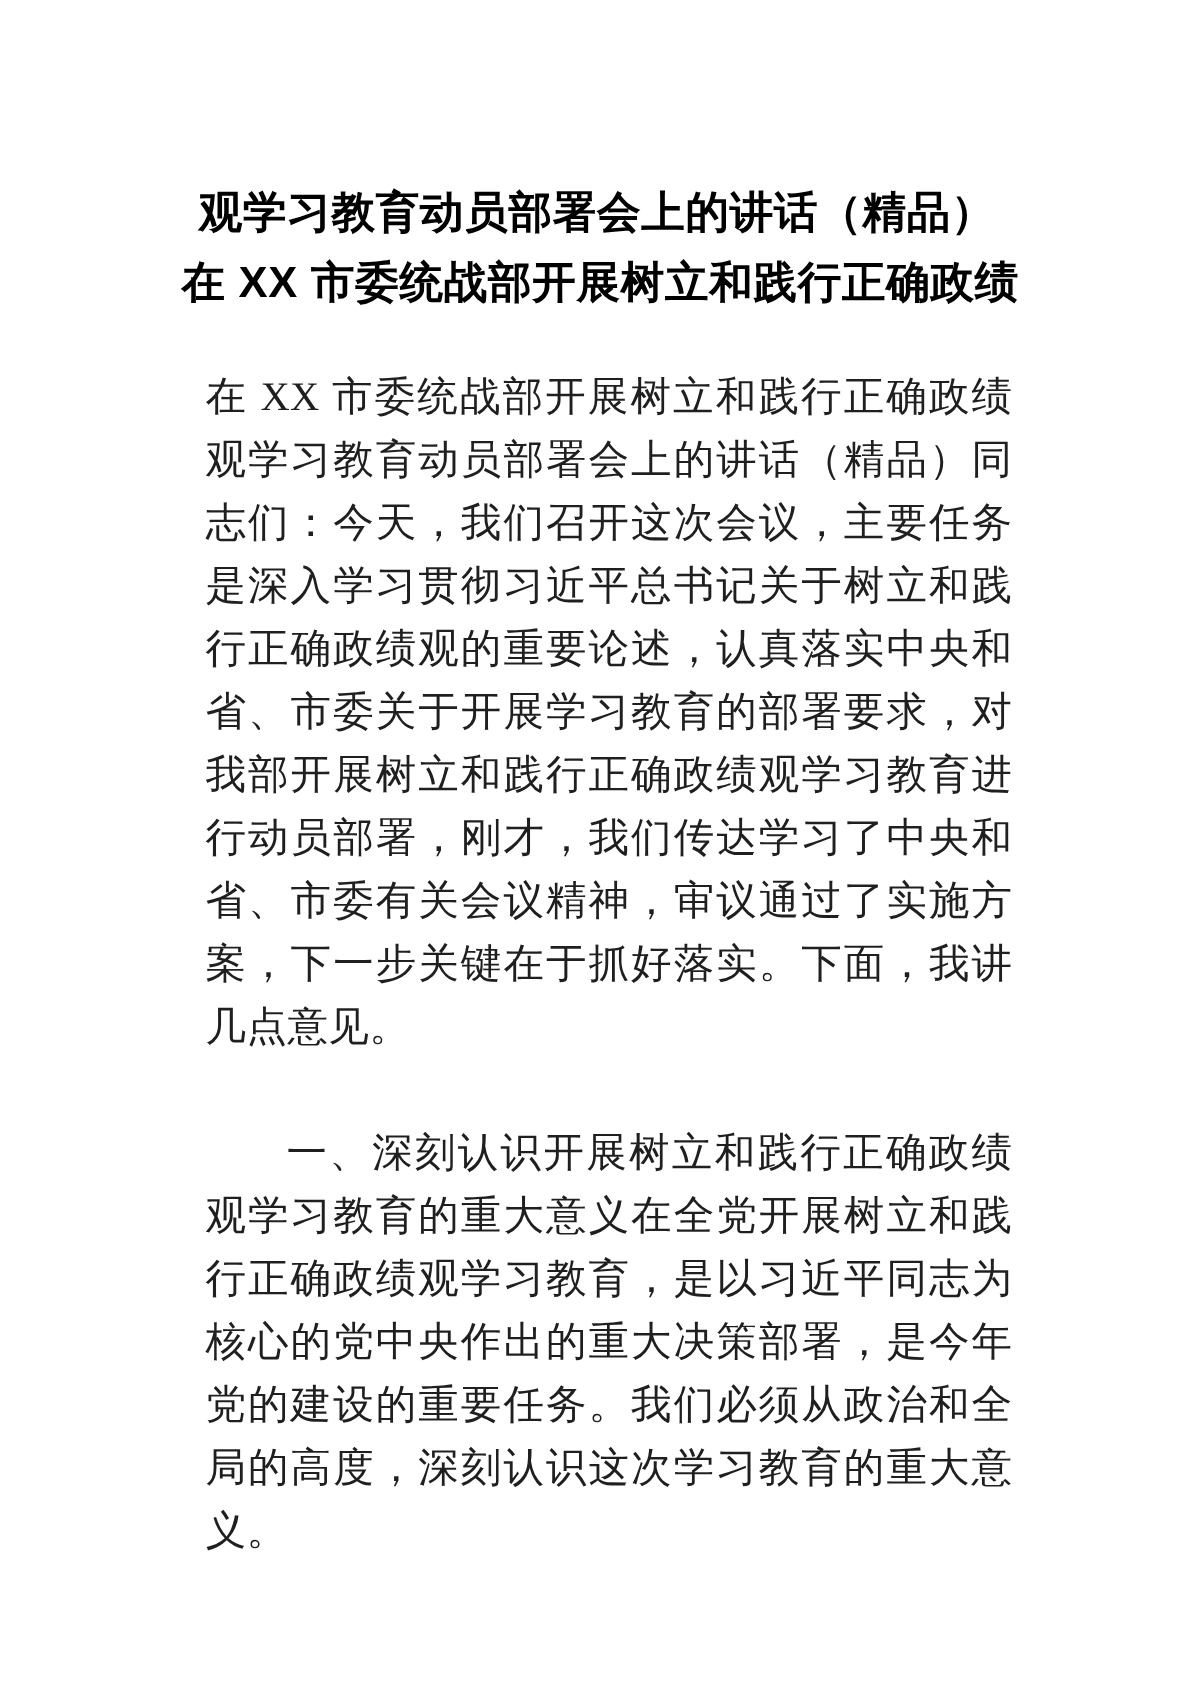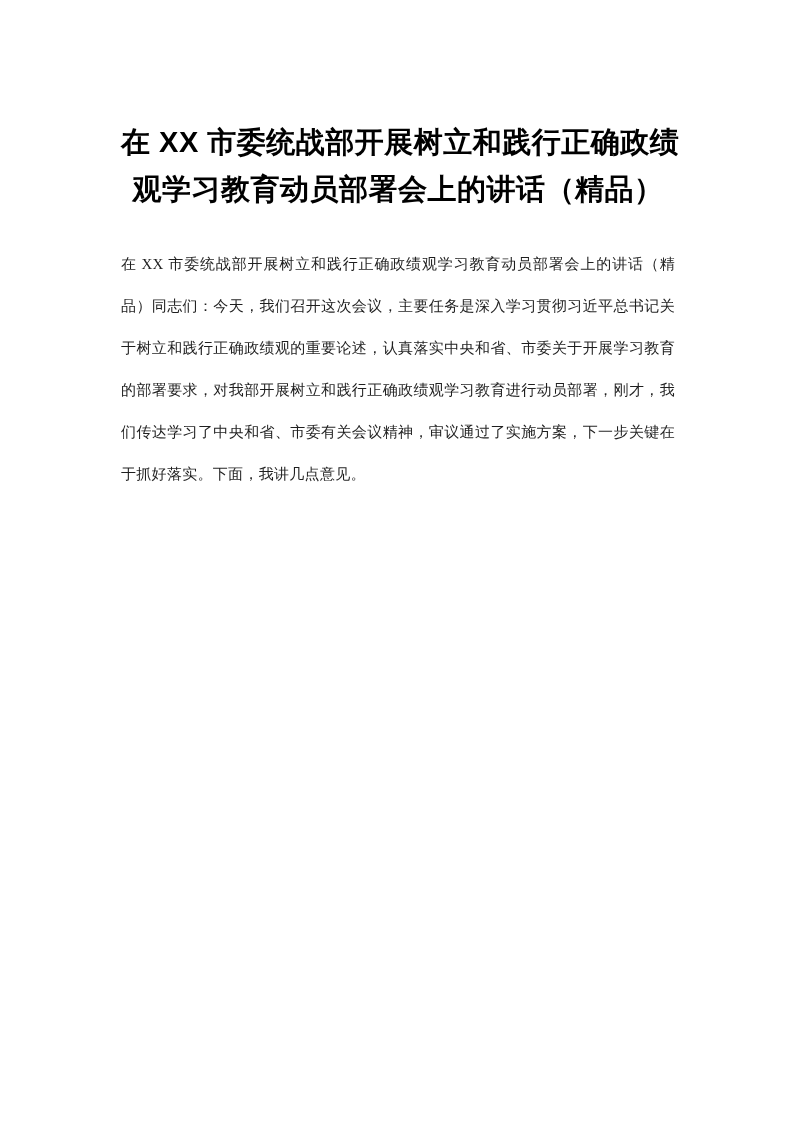--- a/index.html
+++ b/index.html
@@ -29,43 +29,44 @@
     line-height: 47px;
     letter-spacing: 0.5px;
     text-align: center;
     color: #000000;
   }
   .doc-title .title-line {
     display: block;
     white-space: nowrap;
   }
   .doc-body p {
-    margin: 42px 0 0 0;
+    margin: 42px 0 0 16px;
     padding: 0;
     font-family: "Liberation Serif", "DejaVu Serif", serif;
     font-weight: 400;
-    font-size: 15px;
+    font-size: 27px;
     line-height: 42px;
     letter-spacing: 0.3px;
     text-align: justify;
     color: #1f1f1f;
   }
   .doc-body p:first-child {
     margin-top: 30px;
   }
   .doc-body p.indent {
     text-indent: 2em;
   }
 </style>
 </head>
 <body>
 
 <div class="page">
   <div class="content">
     <h1 class="doc-title">
+      <span class="title-line">观学习教育动员部署会上的讲话（精品）</span>
       <span class="title-line">在 XX 市委统战部开展树立和践行正确政绩</span>
-      <span class="title-line">观学习教育动员部署会上的讲话（精品）</span>
     </h1>
     <div class="doc-body">
       <p>在 XX 市委统战部开展树立和践行正确政绩观学习教育动员部署会上的讲话（精品）同志们：今天，我们召开这次会议，主要任务是深入学习贯彻习近平总书记关于树立和践行正确政绩观的重要论述，认真落实中央和省、市委关于开展学习教育的部署要求，对我部开展树立和践行正确政绩观学习教育进行动员部署，刚才，我们传达学习了中央和省、市委有关会议精神，审议通过了实施方案，下一步关键在于抓好落实。下面，我讲几点意见。</p>
+      <p class="indent">一、深刻认识开展树立和践行正确政绩观学习教育的重大意义在全党开展树立和践行正确政绩观学习教育，是以习近平同志为核心的党中央作出的重大决策部署，是今年党的建设的重要任务。我们必须从政治和全局的高度，深刻认识这次学习教育的重大意义。</p>
     </div>
   </div>
 </div>
 
 </body></html>

